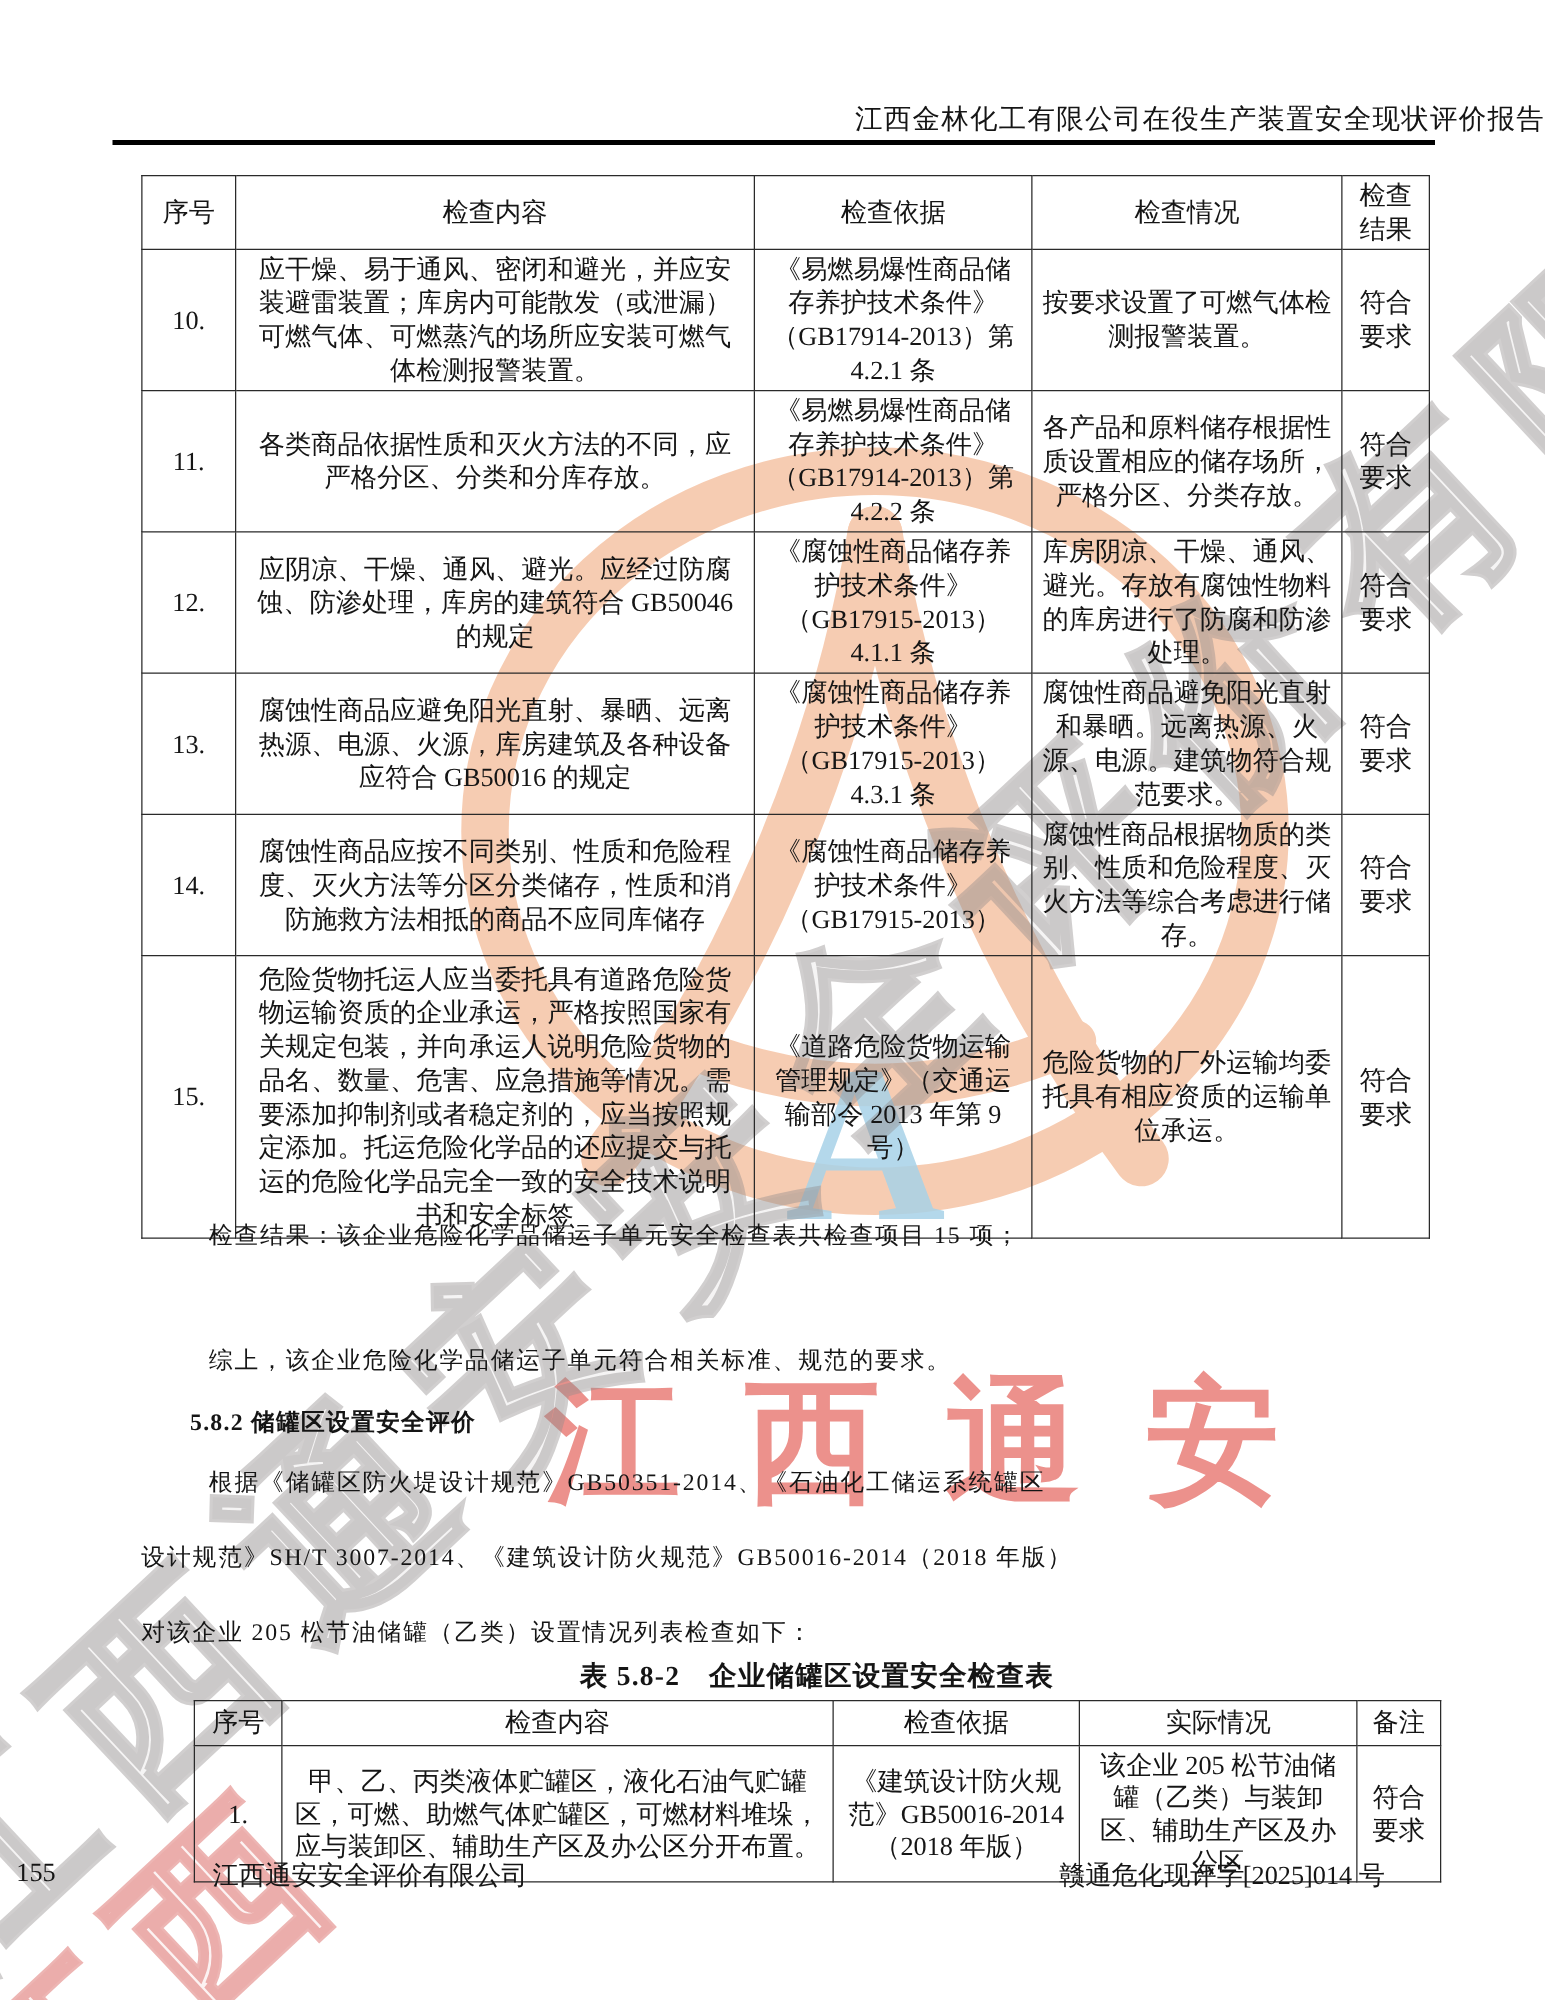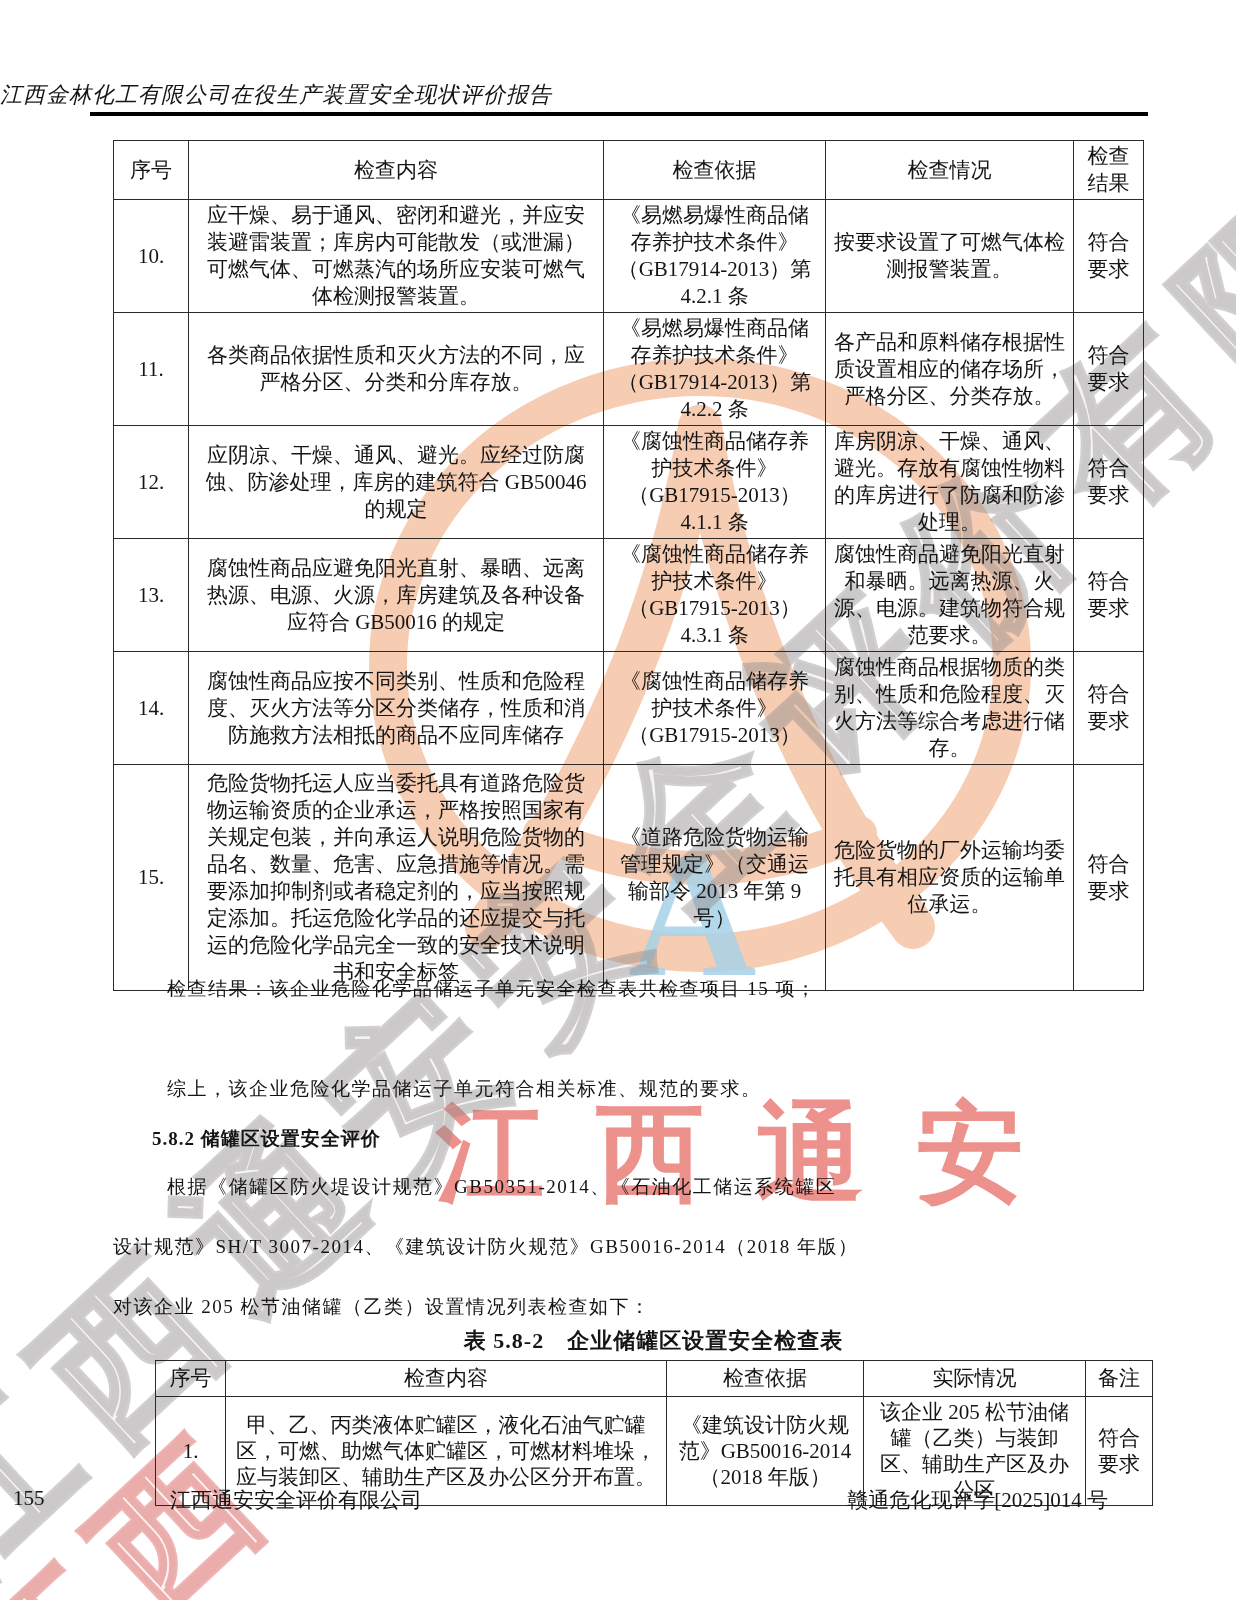--- a/index.html
+++ b/index.html
@@ -42,21 +42,21 @@
     transform:rotate(-43deg);transform-origin:0 0;
     font-size:150px;line-height:1;letter-spacing:28px;white-space:nowrap;
     font-family:"Liberation Sans","DejaVu Sans",sans-serif;font-weight:bold;
     color:rgba(220,90,85,.08);
     -webkit-text-stroke:4px rgba(210,70,65,.40);
   }
   
   .content{position:absolute;inset:0;z-index:1;}
   .doc-title{
     position:absolute;top:80px;left:0;width:100%;
-    text-align:left;font-size:22px;letter-spacing:1px;font-style:italic;
+    text-align:right;font-size:22px;letter-spacing:1px;
   }
   .title-rule{
     position:absolute;top:112px;left:90px;width:1058px;height:4px;
     background:#000;
   }
   table{border-collapse:collapse;table-layout:fixed;}
   td,th{
     border:1.5px solid #2a2a2a;
     font-weight:normal;
     font-size:21px;line-height:27px;

